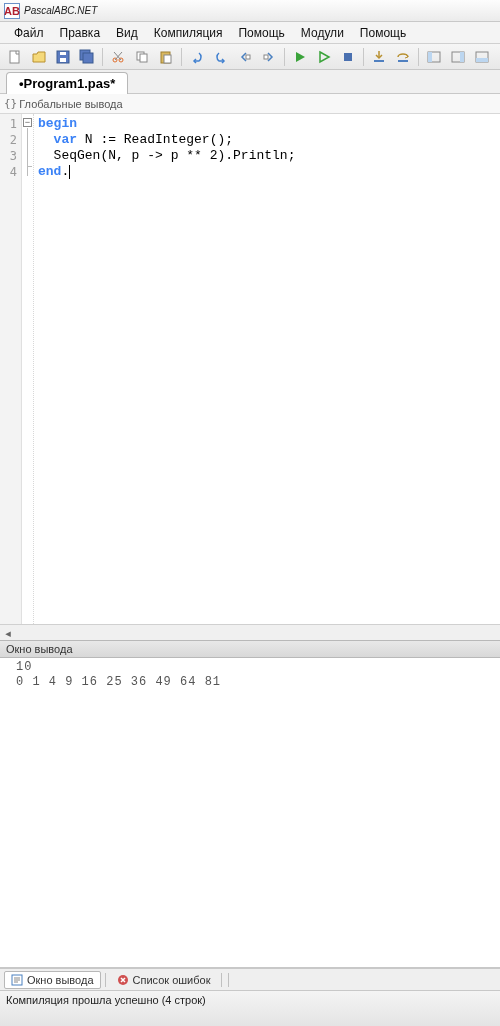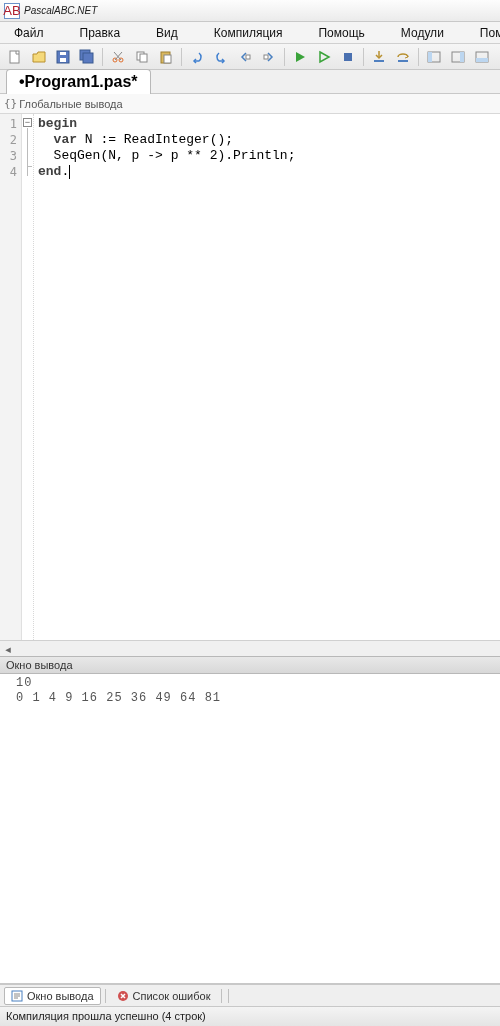--- a/index.html
+++ b/index.html
@@ -20,30 +20,30 @@
   display: flex;
   align-items: center;
   padding: 0 4px;
   gap: 4px;
 }
 .titlebar .icon {
   width: 16px; height: 16px;
   background: #fff;
   border: 1px solid #6a90c8;
   display: flex; align-items: center; justify-content: center;
-  font-size: 13px; font-weight: normal; color: #b02030;
+  font-size: 11px; font-weight: bold; color: #b02030;
 }
 .titlebar .title { font-size: 10px; color: #222; font-style: italic; }
 .menubar {
   height: 22px;
   background: #f4f4f4;
   display: flex;
   align-items: center;
   padding: 0 6px;
-  gap: 20px;
+  gap: 0;
   border-bottom: 1px solid #d0d0d0;
 }
 .menubar .menu-item {
   padding: 2px 8px;
   color: #111;
   font-size: 12px;
   cursor: default;
 }
 .toolbar {
   height: 26px;
@@ -69,21 +69,21 @@
   align-items: flex-end;
   padding: 0 6px;
   border-bottom: 1px solid #c8c8c8;
 }
 .tab {
   background: #fff;
   border: 1px solid #b8b8b8;
   border-bottom: none;
   border-radius: 4px 4px 0 0;
   padding: 3px 12px;
-  font-size: 16px;
+  font-size: 13px;
   font-weight: bold;
   position: relative;
   top: 1px;
 }
 .scope-bar {
   height: 20px;
   background: #f8f8f8;
   border-bottom: 1px solid #d8d8d8;
   display: flex; align-items: center;
   padding: 0 4px;
@@ -140,21 +140,21 @@
 .code {
   flex: 1;
   font-family: Consolas, "Courier New", monospace;
   font-size: 13px;
   line-height: 16px;
   padding: 2px 0 0 4px;
   white-space: pre;
   color: #000;
   position: relative;
 }
-.kw { font-weight: bold; color: #404040; }
+.kw { font-weight: bold; color: #3b82f6; }
 .cursor {
   display: inline-block;
   width: 1px; height: 14px;
   background: #000;
   vertical-align: text-bottom;
   margin-left: 0px;
 }
 .hscroll {
   height: 16px;
   background: #f0f0f0;
@@ -206,21 +206,21 @@
   border: 1px solid transparent;
 }
 .btab.active {
   background: #fff;
   border-color: #b8b8b8;
   border-radius: 2px;
 }
 .btab .ico { width: 12px; height: 12px; }
 .bsep { width: 1px; height: 14px; background: #c0c0c0; margin: 0 2px; }
 .statusbar {
-  height: 20px;
+  height: 36px;
   background: linear-gradient(#f4f4f4,#e4e4e4);
   border-top: 1px solid #c8c8c8;
   padding: 3px 6px;
   font-size: 11px;
   color: #222;
 }
 </style>
 </head>
 <body>
 

